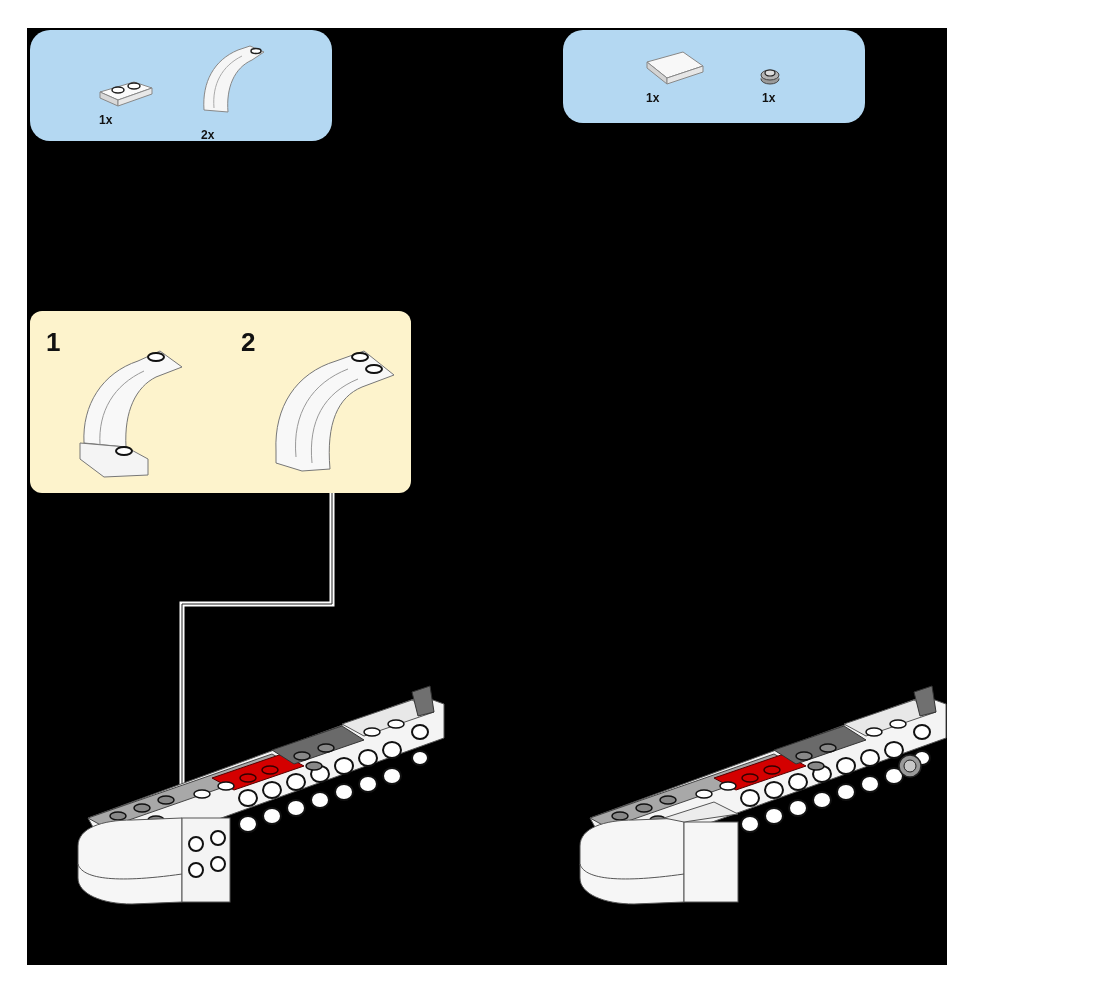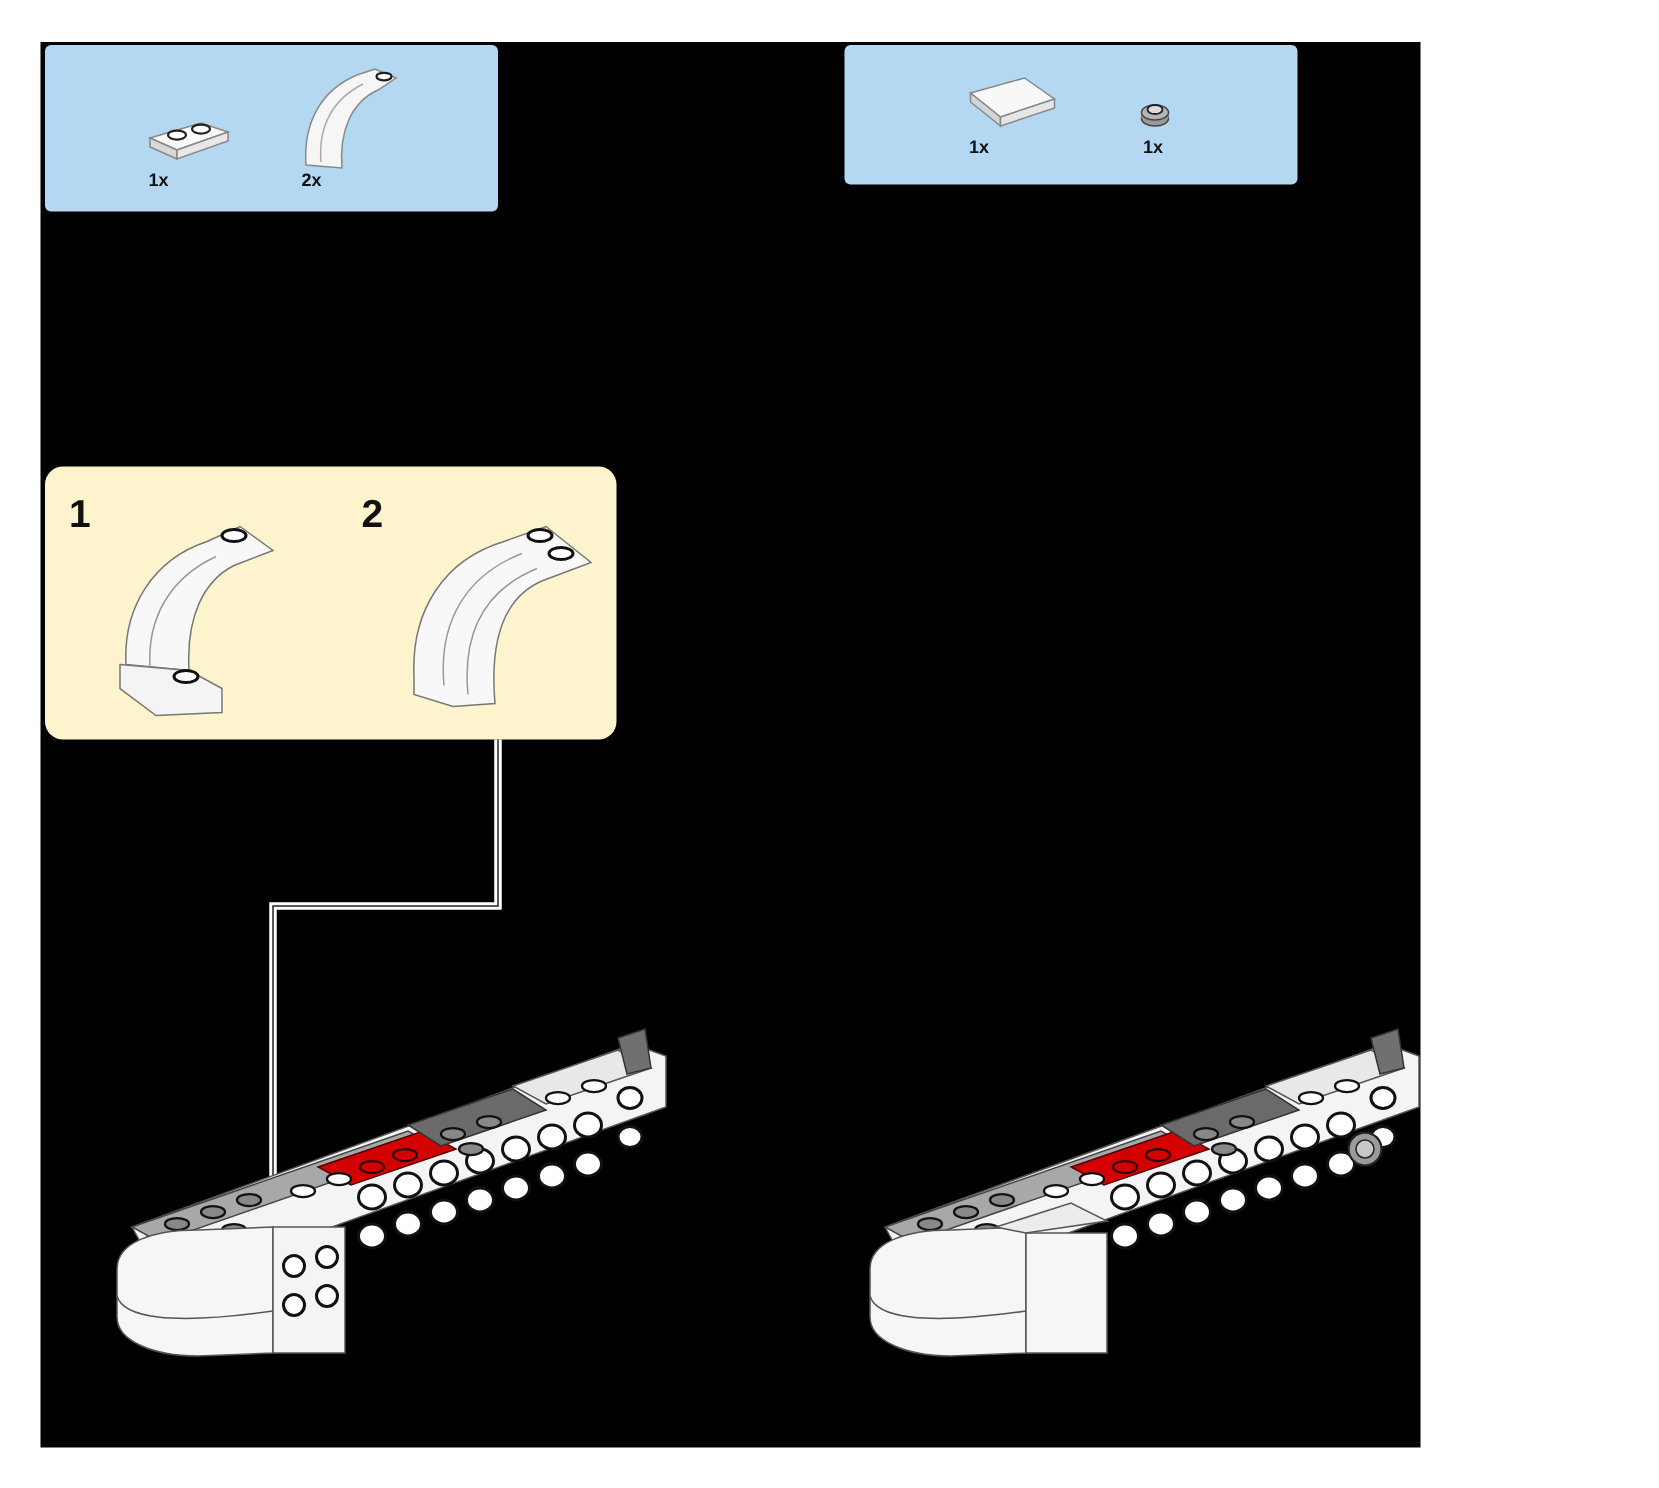--- a/index.html
+++ b/index.html
@@ -1,18 +1,18 @@
 <!DOCTYPE html>
 <html><head>
 <meta charset="utf-8">
 <style>
   html, body { margin:0; padding:0; background:#ffffff; }
   body { width:1106px; height:992px; position:relative; overflow:hidden; font-family:"Liberation Sans", sans-serif; }
   .page { position:absolute; left:27px; top:28px; width:920px; height:937px; background:#000000; }
-  .parts-box { position:absolute; background:#b4d8f2; border-radius:4px; }
+  .parts-box { position:absolute; background:#b4d8f2; border-radius:20px; }
   .parts-left { left:3px; top:2px; width:302px; height:111px; }
   .parts-right { left:536px; top:2px; width:302px; height:93px; }
   .qty { position:absolute; font-weight:bold; font-size:12px; color:#111; }
   .part-svg { position:absolute; }
   .callout { position:absolute; left:3px; top:283px; width:381px; height:182px; background:#fdf3cc; border-radius:12px; }
   .sub-num { position:absolute; font-weight:bold; font-size:26px; color:#111; }
   .model { position:absolute; }
   .connector { position:absolute; left:0; top:0; }
 </style>
 </head>
@@ -28,21 +28,21 @@
       <ellipse cx="22" cy="12" rx="6" ry="3" fill="#fff" stroke="#222" stroke-width="1.5"></ellipse>
       <ellipse cx="38" cy="8" rx="6" ry="3" fill="#fff" stroke="#222" stroke-width="1.5"></ellipse>
     </svg>
     <span class="qty" style="left:69px;top:83px">1x</span>
 
     <svg class="part-svg" style="left:168px;top:12px" width="74" height="72" viewBox="0 0 74 72">
       <path d="M6,68 C4,40 16,18 40,8 L52,4 L66,10 L54,18 C36,26 28,46 30,70 Z" fill="#f6f6f6" stroke="#888" stroke-width="1"></path>
       <path d="M16,66 C14,42 24,24 44,14" fill="none" stroke="#aaa" stroke-width="1"></path>
       <ellipse cx="58" cy="9" rx="5" ry="2.5" fill="#fff" stroke="#222" stroke-width="1.5"></ellipse>
     </svg>
-    <span class="qty" style="left:171px;top:83px">2x</span>
+    <span class="qty" style="left:171px;top:98px">2x</span>
   </div>
 
   <div class="parts-box parts-right">
     <svg class="part-svg" style="left:80px;top:18px" width="64" height="42" viewBox="0 0 64 42">
       <polygon points="4,14 40,4 60,18 24,30" fill="#f8f8f8" stroke="#888" stroke-width="1"></polygon>
       <polygon points="4,14 24,30 24,36 4,20" fill="#d4d4d4" stroke="#888" stroke-width="1"></polygon>
       <polygon points="24,30 60,18 60,24 24,36" fill="#e6e6e6" stroke="#888" stroke-width="1"></polygon>
     </svg>
     <span class="qty" style="left:83px;top:61px">1x</span>
 

